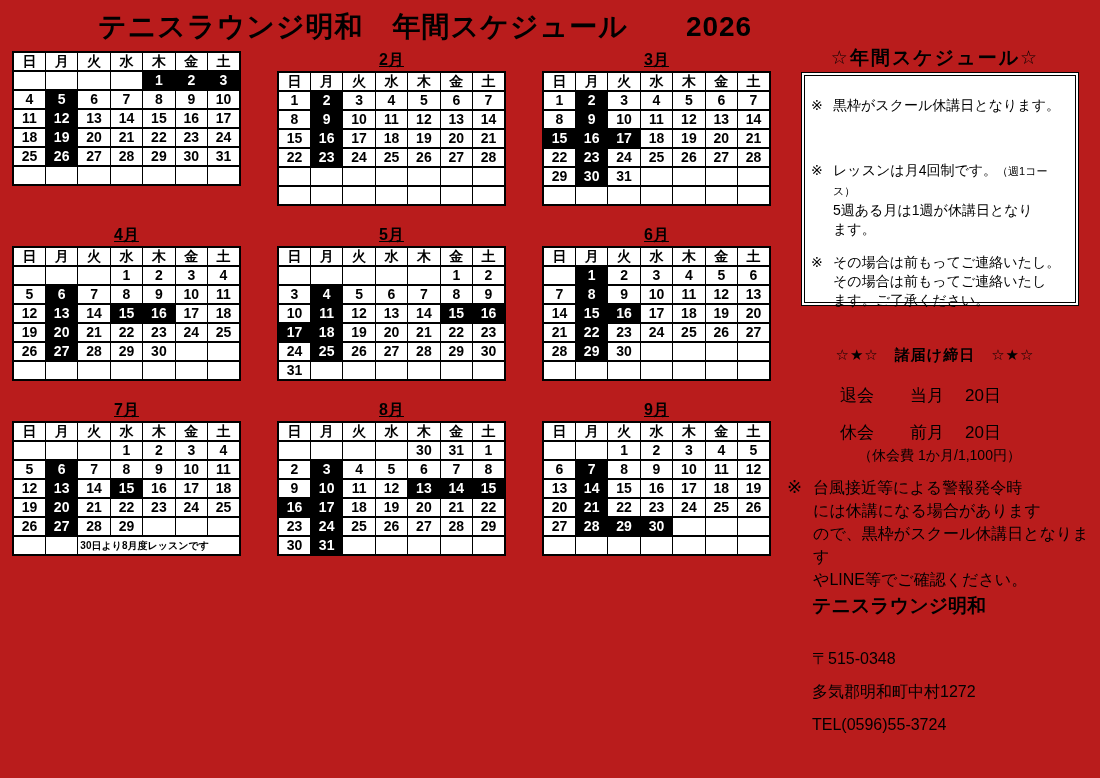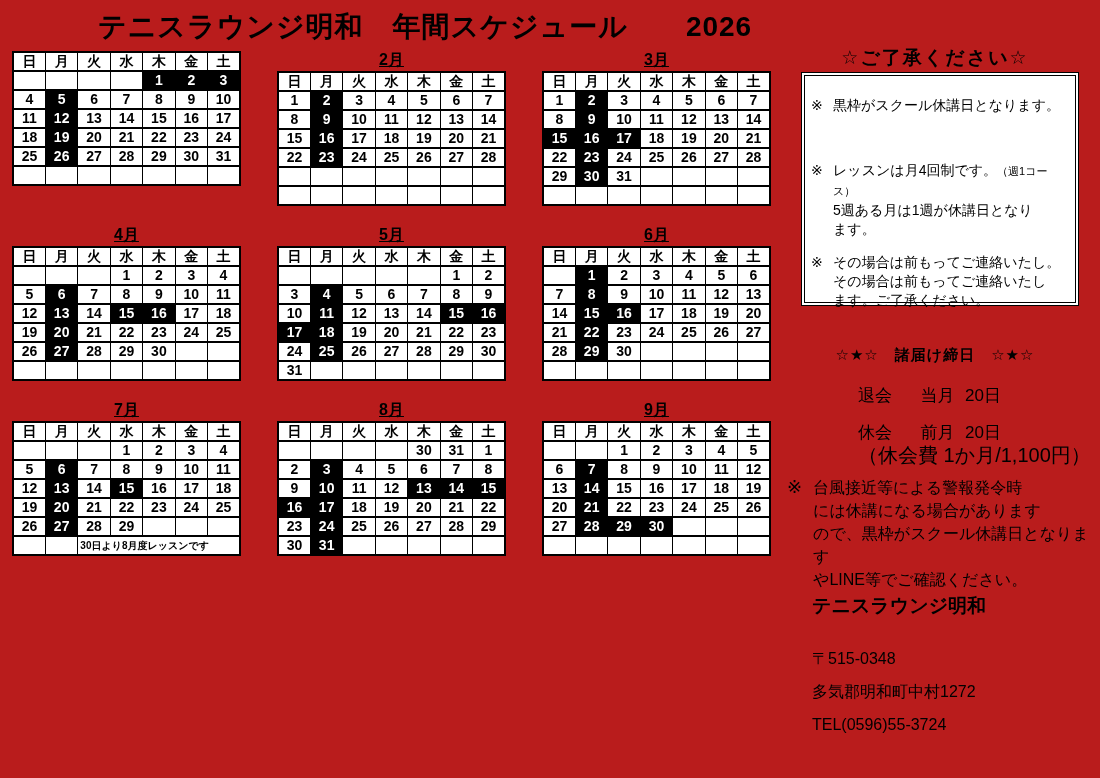--- a/index.html
+++ b/index.html
@@ -52,24 +52,24 @@
   .note .mark { width:22px; flex:0 0 22px; }
   .note-1 { margin-top:18px; }
   .note-2 { margin-top:46px; }
   .note-3 { margin-top:14px; }
   .small-inline { font-size:11px; }
   .deadline-heading {
     position:absolute; top:306px; left:0; width:300px; text-align:center;
     font-size:15px; font-weight:bold; white-space:nowrap; letter-spacing:1px;
   }
   .deadline-rows { position:absolute; top:346px; left:55px; font-size:17px; }
-  .d-row { display:flex; margin-bottom:17px; line-height:20px;text-align:center; }
+  .d-row { display:flex; margin-bottom:17px; line-height:20px; }
   .d-item { width:70px; }
   .d-timing { width:55px; }
-  .d-sub { font-size:20px; line-height:18px; margin-top:-14px; margin-left:18px; }
+  .d-sub { font-size:14px; line-height:18px; margin-top:-14px; margin-left:18px; }
   .typhoon { position:absolute; top:436px; left:2px; display:flex; font-size:16px; line-height:23px; }
   .typhoon .mark { width:26px; flex:0 0 26px; font-size:18px; }
   .contact { position:absolute; top:553px; left:27px; }
   .contact-name { font-size:19px; font-weight:bold; margin-bottom:23px; }
   .contact-line { font-size:16px; line-height:33px; white-space:nowrap; }
 </style>
 </head>
 <body>
 
 <div class="page">
@@ -698,21 +698,21 @@
               <td></td>
               <td></td>
               <td></td>
             </tr>
           </tbody>
         </table>
       </div>
     </div>
 
   <div class="side">
-    <div class="side-heading">☆ご了承ください☆</div>
+    <div class="side-heading">☆年間スケジュール☆</div>
 
     <div class="notes-box">
       <div class="notes-box-inner" id="notes">
           <div class="note note-1">
             <span class="mark">※</span>
             <div class="note-body">
               <div class="note-line">黒枠がスクール休講日となります。</div>
             </div>
           </div>
           <div class="note note-2">

